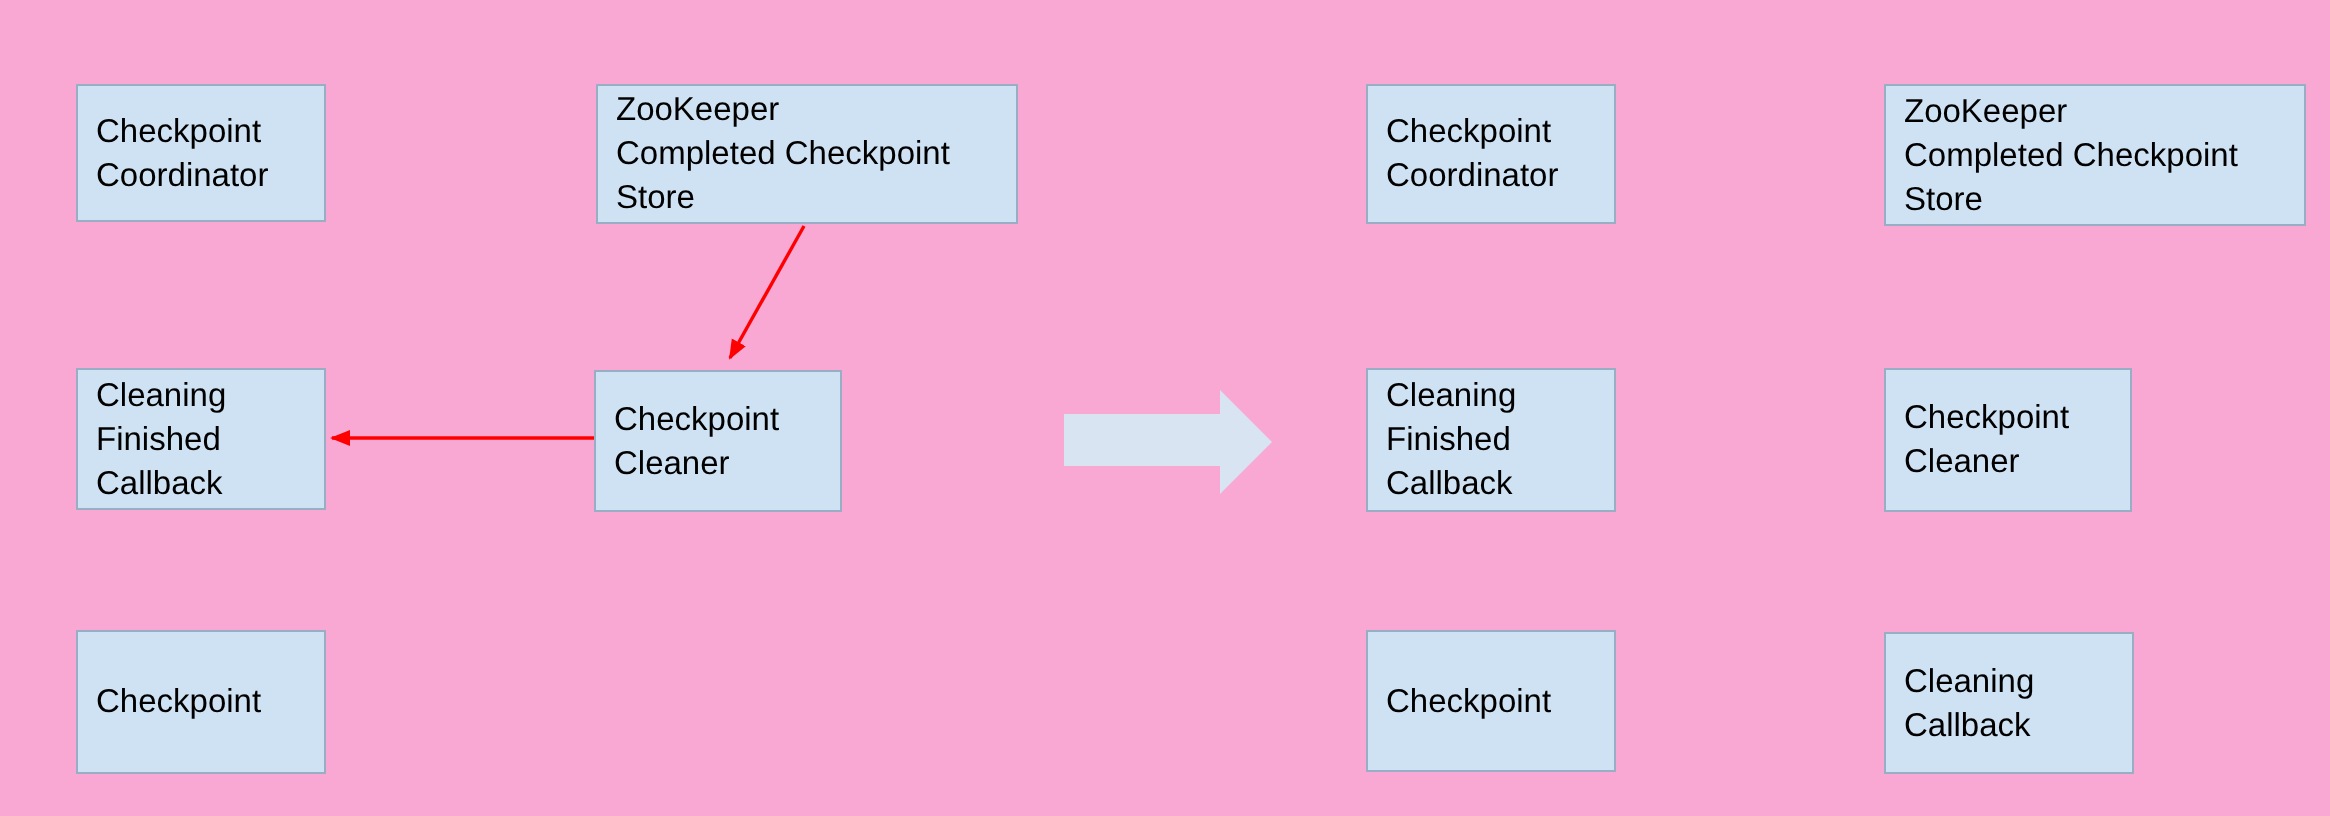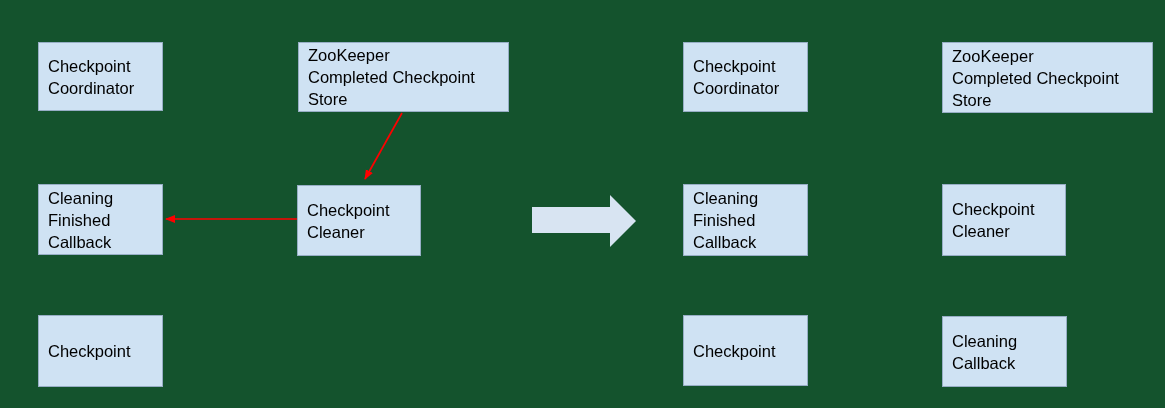--- a/index.html
+++ b/index.html
@@ -4,21 +4,21 @@
 <style>
   html, body {
     margin: 0;
     padding: 0;
     background: #000000;
   }
   .canvas {
     position: relative;
     width: 1165px;
     height: 408px;
-    background: #14532d;
+    background: #f9a8d4;
     font-family: "Liberation Sans", sans-serif;
     overflow: hidden;
   }
   .box {
     position: absolute;
     box-sizing: border-box;
     background: #cfe2f3;
     border: 1px solid #97aec5;
     display: flex;
     align-items: center;

